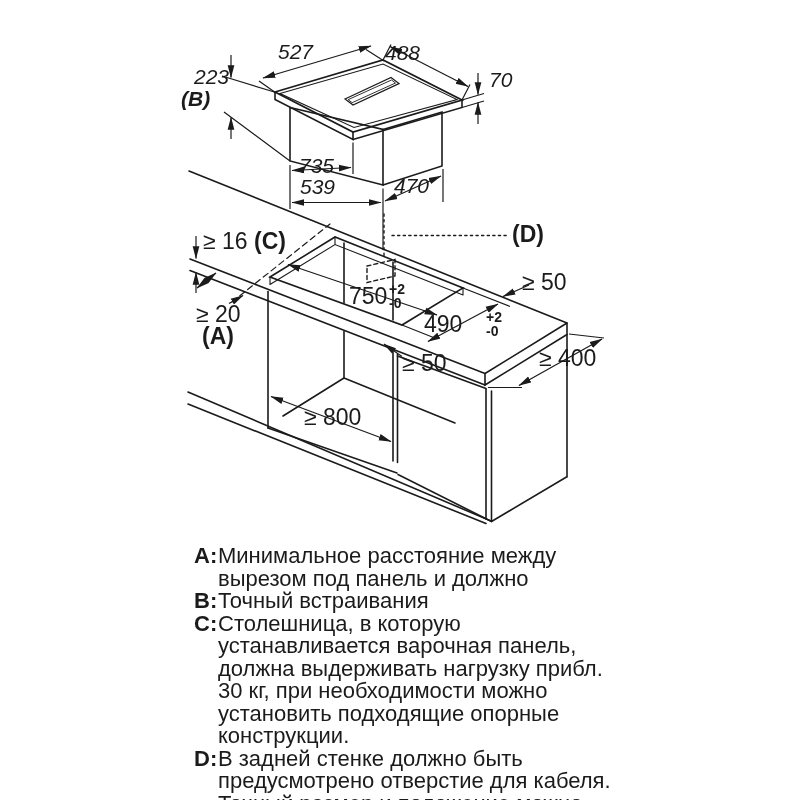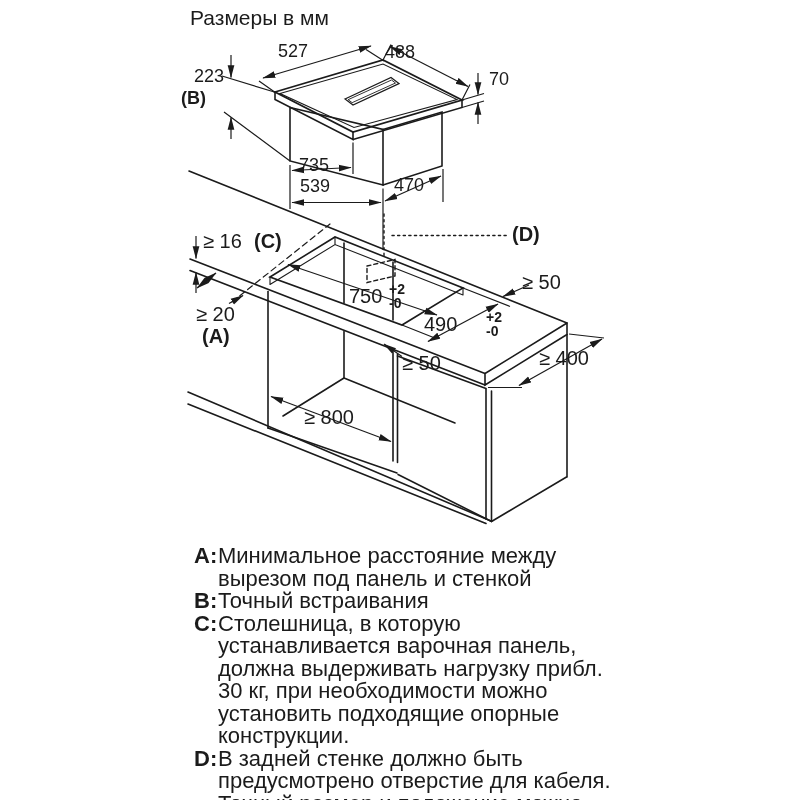--- a/index.html
+++ b/index.html
@@ -1,21 +1,21 @@
 <!DOCTYPE html>
 <html><head>
 <meta charset="utf-8">
 <style>
   html,body{margin:0;padding:0;background:#ffffff;}
   #page{position:relative;width:800px;height:800px;background:#ffffff;overflow:hidden;
         font-family:"Liberation Sans","DejaVu Sans",sans-serif;color:#1b1b1b;}
   #drawing{position:absolute;left:0;top:0;}
   .lbl{position:absolute;white-space:nowrap;color:#1b1b1b;}
-  .t21{font-size:18px;line-height:21px;}
-  .t23{font-size:20px;line-height:23px;text-align:center;}
+  .t21{font-size:21px;line-height:21px;font-style:italic;}
+  .t23{font-size:23px;line-height:23px;text-align:center;}
   .bold{font-weight:bold;}
   .tol{position:absolute;display:inline-flex;flex-direction:column;
        font-size:14px;line-height:14px;font-weight:bold;letter-spacing:0;}
   #title{position:absolute;left:190px;top:6px;font-size:21px;line-height:24px;}
   #legend{position:absolute;left:194px;top:545px;width:430px;font-size:22px;line-height:22.5px;}
   .legend-row{display:flex;align-items:flex-start;}
   .legend-keycol{flex:none;width:24px;font-weight:bold;}
   .legend-text{width:402px;}
 </style>
 </head>
@@ -116,21 +116,20 @@
 
       <path d="M488,387.5 L522,387.5 M569,334 L604,338"></path>
       <path d="M519,385.5 L602,339" marker-start="url(#arr)" marker-end="url(#arr)"></path>
 
       <path d="M271,396.5 L391,441.5" marker-start="url(#arr)" marker-end="url(#arr)"></path>
 
       <path d="M384,344 L402,356.5" marker-start="url(#arr)"></path>
     </g>
   </svg>
 
-  <div id="title">Размеры в мм</div>
 
   <span class="lbl t21" style="left:278px;top:41px">527</span>
   <span class="lbl t21" style="left:385px;top:42px">488</span>
   <span class="lbl t21" style="left:194px;top:66px">223</span>
   <span class="lbl t21 bold" style="left:181px;top:88px">(B)</span>
   <span class="lbl t21" style="left:489px;top:69px">70</span>
   <span class="lbl t21" style="left:299px;top:155px">735</span>
   <span class="lbl t21" style="left:300px;top:176px">539</span>
   <span class="lbl t21" style="left:394px;top:175px">470</span>
 
@@ -153,21 +152,21 @@
 
   <span class="lbl t23" style="left:522px;top:271px">≥ 50</span>
   <span class="lbl t23" style="left:402px;top:352px">≥ 50</span>
   <span class="lbl t23" style="left:539px;top:347px">≥ 400</span>
   <span class="lbl t23" style="left:304px;top:406px">≥ 800</span>
   <span class="lbl t23 bold" style="left:512px;top:223px">(D)</span>
 
   <div id="legend">
     <div class="legend-row">
       <div class="legend-keycol"><span>A</span><span>:</span></div>
-      <div class="legend-text">Минимальное расстояние между вырезом под панель и стенкой</div>
+      <div class="legend-text">Минимальное расстояние между вырезом под панель и должно</div>
     </div>
     <div class="legend-row">
       <div class="legend-keycol"><span>B</span><span>:</span></div>
       <div class="legend-text">Точный встраивания</div>
     </div>
     <div class="legend-row">
       <div class="legend-keycol"><span>C</span><span>:</span></div>
       <div class="legend-text">Столешница, в которую устанавливается варочная панель, должна выдерживать нагрузку прибл. 30 кг, при необходимости можно установить подходящие опорные конструкции.</div>
     </div>
     <div class="legend-row">

